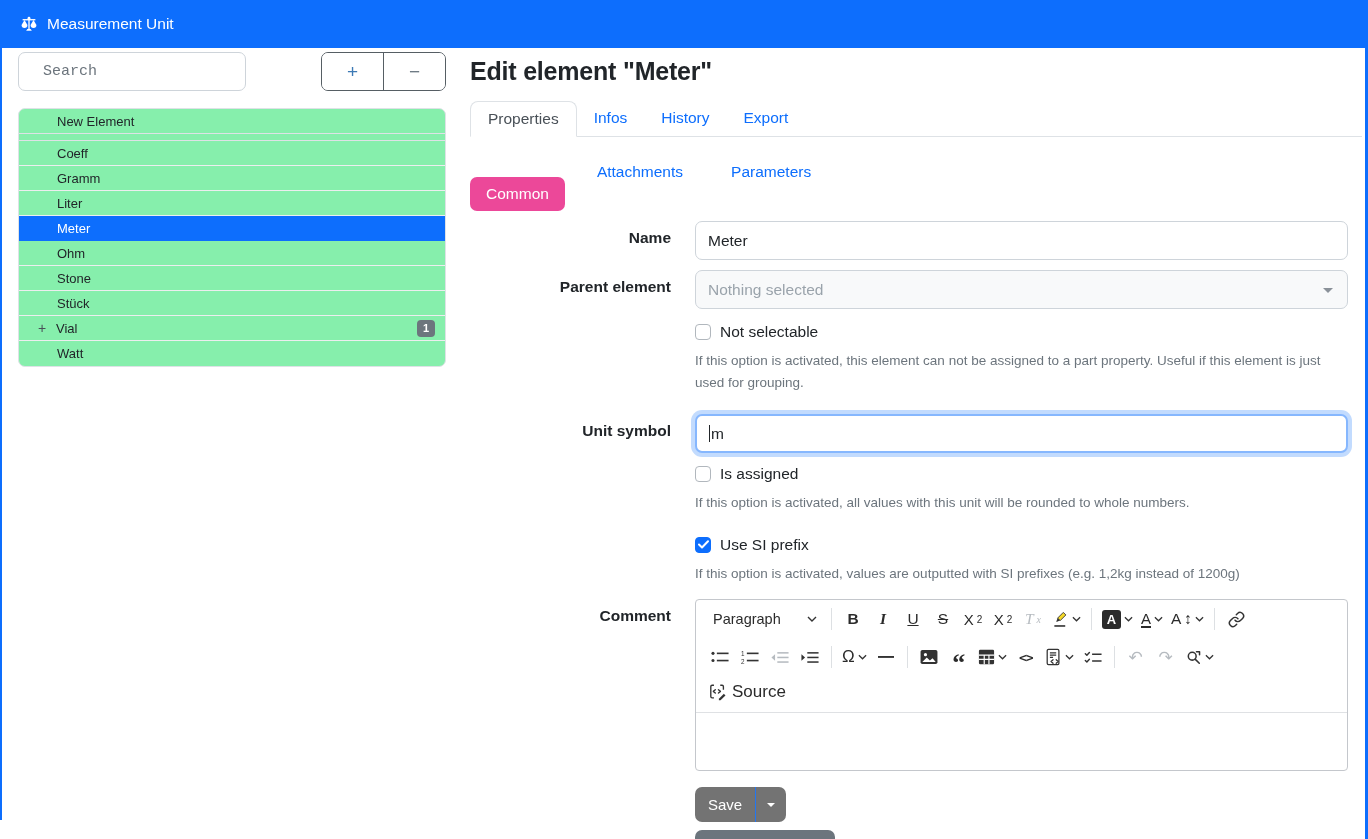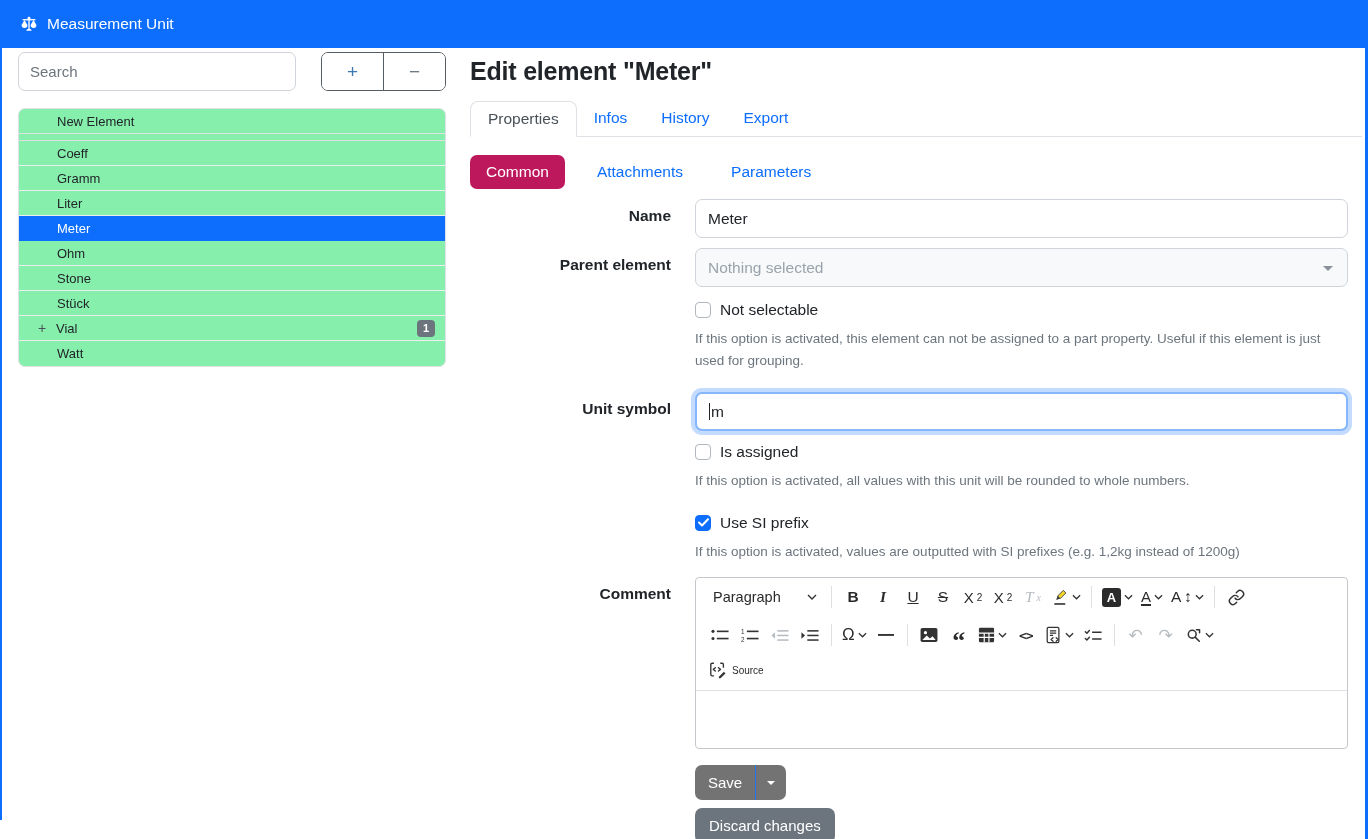--- a/index.html
+++ b/index.html
@@ -12,23 +12,23 @@
   .edge.right { right:0; width:3px; height:805px; }
 
   
   .navbar { height:48px; background:#0d6efd; display:flex; align-items:center;
             padding:0 20px; gap:9px; }
   .navbar .title { color:#fff; font-size:15.5px; }
 
   
   .sidebar { position:absolute; left:18px; top:52px; width:428px; }
   .search-row { display:flex; justify-content:space-between; }
-  .search-input { width:278px; height:39px; border:1px solid #ced4da; border-radius:7px;
-                  padding:0 11px; font-size:15px; color:#212529; outline:none;
-                  font-family:Liberation Sans, sans-serif; }
+  .search-input { width:228px; height:39px; border:1px solid #ced4da; border-radius:7px;
+                  padding:0 24px; font-size:15px; color:#212529; outline:none;
+                  font-family:Liberation Mono, monospace; }
   .search-input::placeholder { color:#6c757d; }
   .pm-group { width:125px; height:39px; border:1px solid #565e64; border-radius:7px;
               display:flex; overflow:hidden; background:#fff; }
   .pm-btn { flex:1; display:flex; align-items:center; justify-content:center;
             font-size:19px; background:#fff; border:none; cursor:pointer; }
   .pm-btn.plus  { color:#3d7ab5; }
   .pm-btn.minus { color:#6f7b85; border-left:1px solid #565e64; }
 
   .tree-card { margin-top:17px; border:1px solid #dee2e6; border-radius:7px;
                background:#86efac; overflow:hidden; font-size:13px; }
@@ -47,21 +47,21 @@
   .main { position:absolute; left:470px; top:51px; width:892px; }
   h1.page-title { font-size:25px; font-weight:700; margin:6px 0 15px; letter-spacing:-.2px; }
 
   .tabs { display:flex; border-bottom:1px solid #dee2e6; }
   .tab { padding:8px 17px; font-size:15.5px; color:#0d6efd; cursor:pointer; }
   .tab.active { color:#495057; background:#fff; border:1px solid #dee2e6;
                 border-bottom-color:#fff; border-radius:8px 8px 0 0; margin-bottom:-1px; }
 
   .subtabs { display:flex; gap:16px; margin-top:18px; }
   .pill { padding:8px 16px; font-size:15.5px; color:#0d6efd; border-radius:7px; cursor:pointer; }
-  .pill.active { background:#be185d; color:#fff; }
+  .pill.active { background:#ec4899; color:#fff;margin-top:22px; }
 
   
   .form { margin-top:10px; }
   .frow { display:flex; }
   .flabel { width:201px; text-align:right; font-weight:700; font-size:15.5px; padding-top:8px; }
   .fctrl { flex:1; margin-left:24px; margin-right:14px; }
 
   .text-input { width:100%; height:39px; border:1px solid #ced4da; border-radius:7px;
                 padding:0 12px; font-size:15.5px; color:#212529; background:#fff;
                 display:flex; align-items:center; font-family:"Liberation Sans",sans-serif; }
@@ -96,21 +96,21 @@
   .scr { font-size:15px; } .scr sub,.scr sup { font-size:10px; }
   .g-tx { font-family:"Liberation Serif",serif; font-style:italic; }
   .g-tx sub { font-size:10px; }
   .fontbg-chip { width:19px; height:19px; background:#2b2b2b; color:#fff; border-radius:3px;
                  display:flex; align-items:center; justify-content:center; font-size:13px; font-weight:600; }
   .fontcolor-chip { border-bottom:2px solid #2b2b2b; line-height:1.05; font-size:15px; }
   .g-code { font-family:"DejaVu Sans Mono",monospace; font-size:13px; font-weight:700; letter-spacing:-1px; }
   .g-quote { font-family:"Liberation Serif",serif; font-size:26px; line-height:0.4; padding-top:12px; font-weight:700; }
   .g-arrow { font-size:17px; }
   .src-btn { height:28px; }
-  .src-label { font-size:10px; margin-left:2px; }
+  .src-label { font-size:17px; margin-left:2px; }
   .editor-content { border-top:1px solid #dfe1e4; height:58px; border-radius:0 0 4px 4px; }
 
   
   .save-group { display:inline-flex; margin-top:8px; background:#737373; border-radius:7px;
                 overflow:hidden; color:#fff; cursor:pointer; }
   .save-main { padding:9px 13px; font-size:15px; }
   .save-toggle { display:flex; align-items:center; padding:0 11px; border-left:1px solid #2276f0; }
   .save-caret { width:0; height:0; border-left:4.5px solid transparent;
                 border-right:4.5px solid transparent; border-top:4.5px solid #fff; }
   .discard-btn { display:inline-block; margin-top:8px; background:#6c757d; color:#fff;

